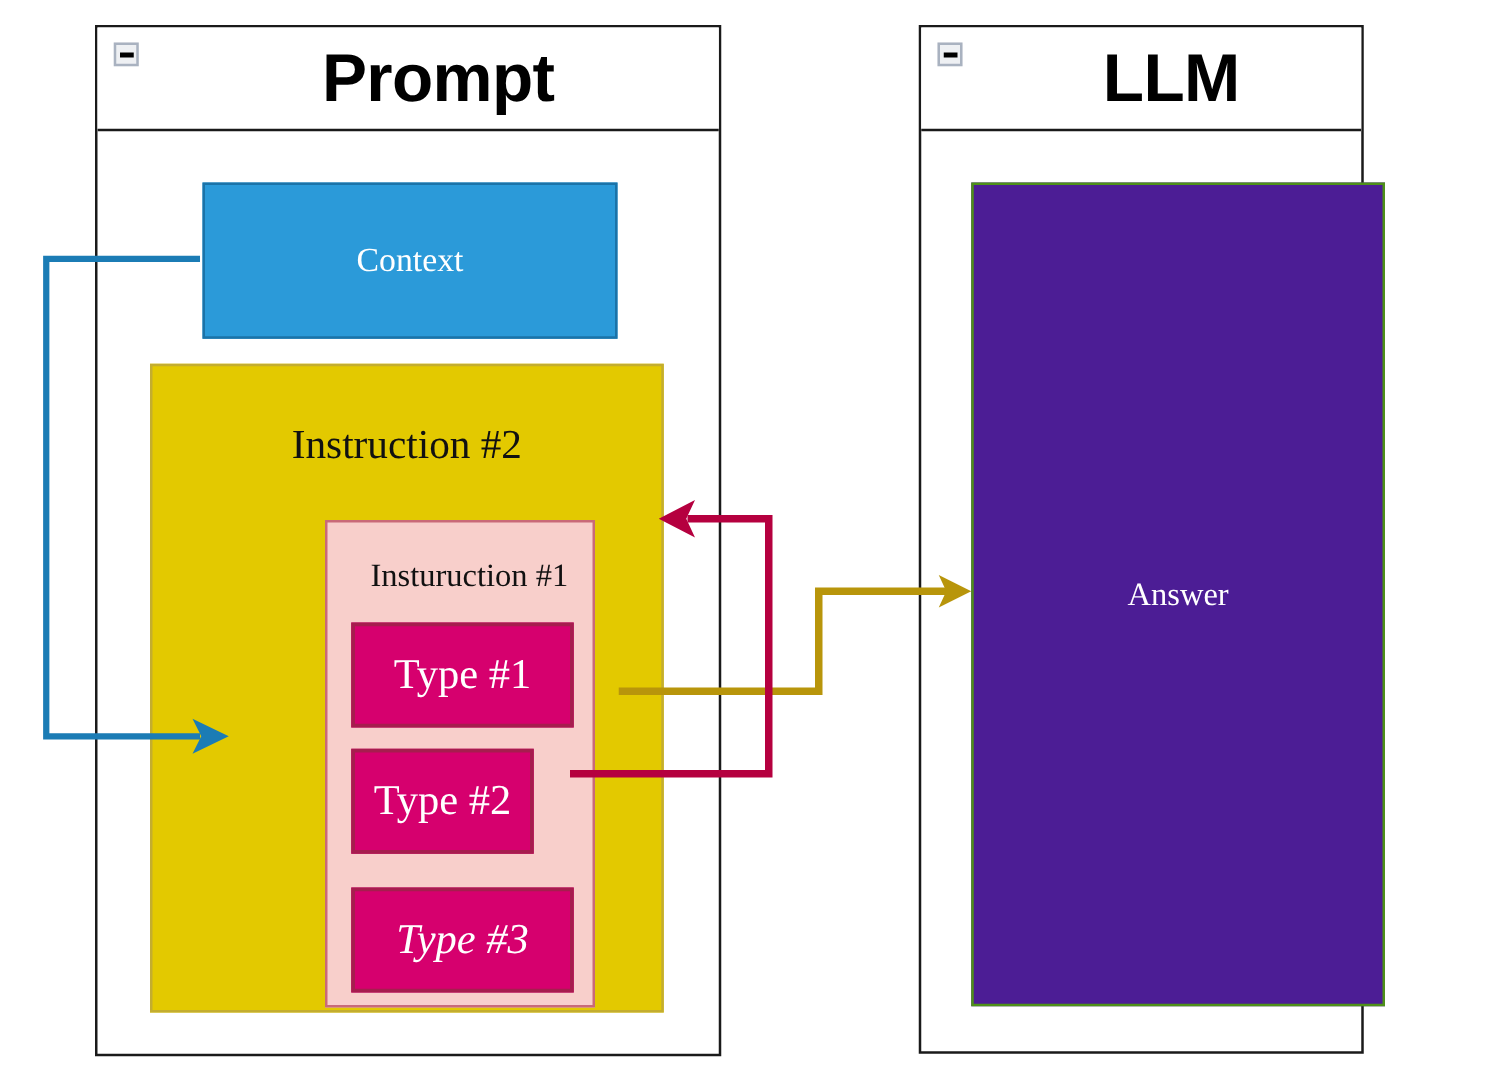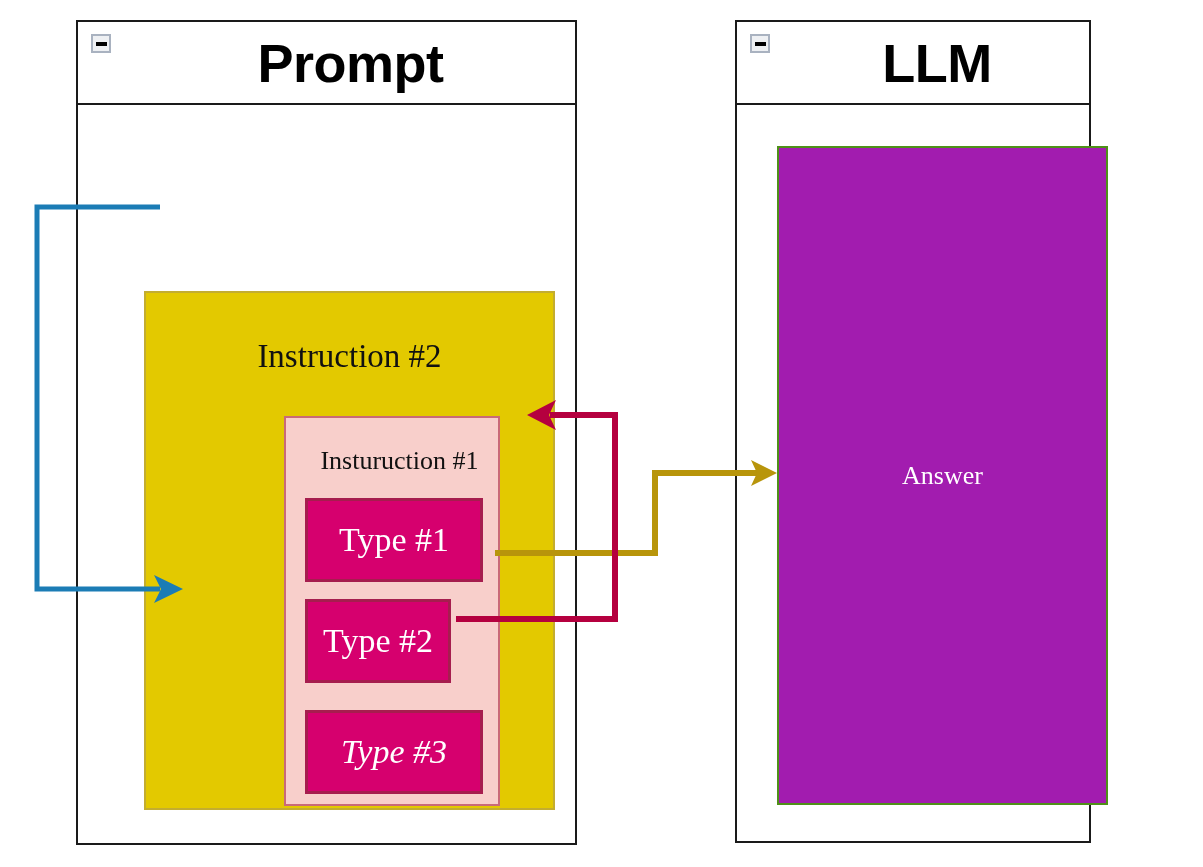--- a/index.html
+++ b/index.html
@@ -88,21 +88,20 @@
   .block-context .block-label {
     color: #ffffff;
     font-size: 27px;
   }
 
   .block-instruction2 {
     background: #E3C900;
     border: 2px solid #C3AD30;
     align-items: flex-start;
     justify-content: center;
-    margin-left: 24px;
   }
   .block-instruction2 > .block-label {
     color: #111111;
     font-size: 33px;
     margin-top: 47px;
   }
 
   .block-instruction1 {
     background: #F8CFCB;
     border: 2px solid #C96A78;
@@ -119,21 +118,21 @@
   .block-type {
     background: #D6006E;
     border: 3px solid #A61D4E;
   }
   .block-type .block-label {
     color: #ffffff;
     font-size: 34px;
   }
 
   .block-answer {
-    background: #a21caf;
+    background: #4c1d95;
     border: 2px solid #4E9018;
   }
   .block-answer .block-label {
     color: #ffffff;
     font-size: 26px;
   }
 
   
   #connectors {
     position: absolute;
@@ -150,20 +149,23 @@
 <div id="canvas">
 
   <div class="panel" style="left:76px; top:20px; width:501px; height:825px;">
     <div class="panel-header" style="height:83px;">
       <div class="collapse-btn">
         <span class="bar"></span>
       </div>
       <span class="panel-title">Prompt</span>
     </div>
 
+    <div class="block block-context" style="left:84px; top:124px; width:332px; height:125px;">
+      <span class="block-label">Context</span>
+    </div>
 
     <div class="block block-instruction2" style="left:42px; top:269px; width:411px; height:519px;">
       <span class="block-label">Instruction #2</span>
 
       <div class="block block-instruction1" style="left:138px; top:123px; width:216px; height:390px;">
         <span class="block-label">Insturuction #1</span>
 
         <div class="block block-type" style="left:19px; top:80px; width:178px; height:84px;">
           <span class="block-label">Type #1</span>
         </div>

